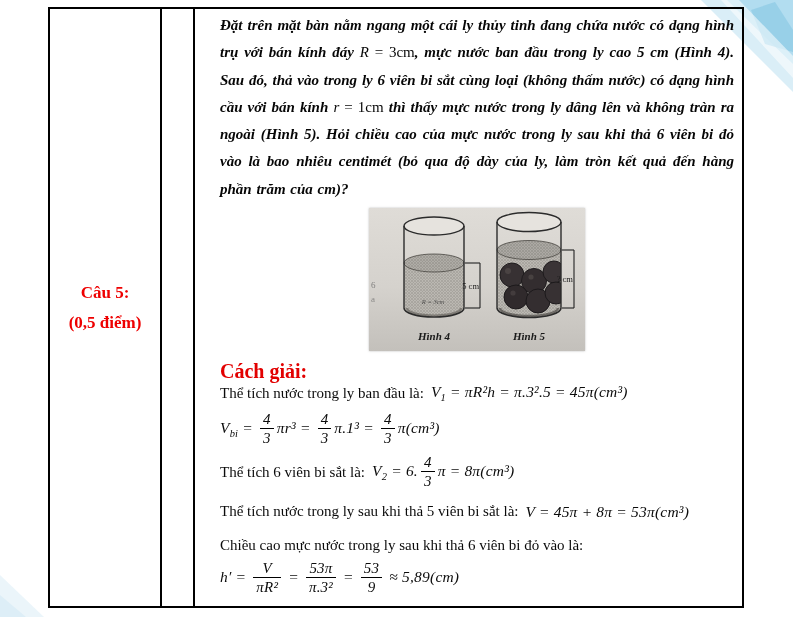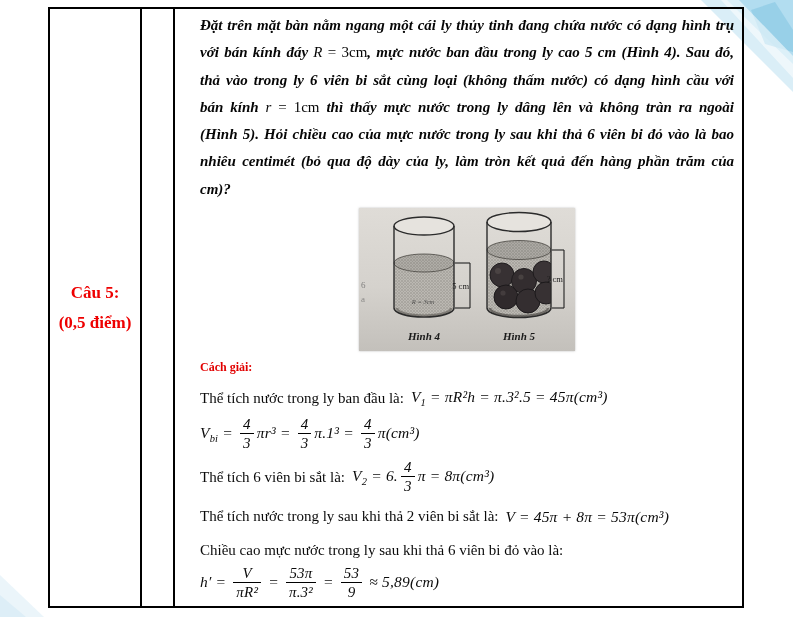--- a/index.html
+++ b/index.html
@@ -11,21 +11,21 @@
   
   .wm-tr { position:absolute; top:0; right:0; width:130px; height:105px; z-index:0; }
   .wm-bl { position:absolute; bottom:0; left:0; width:70px; height:70px; z-index:0; }
 
   
   .sheet {
     position:absolute; left:48px; top:7px; width:696px; height:601px;
     border:2px solid #000; display:flex; background:transparent; z-index:1;
   }
   .cell-question {
-    width:92px; border-right:2px solid #000; display:flex; flex-direction:column;
+    width:112px; border-right:2px solid #000; display:flex; flex-direction:column;
     align-items:center; justify-content:center; text-align:center;
   }
   .cell-question .qline {
     color:#ee0000; font-weight:bold; font-size:17px; line-height:30px;
   }
   .cell-spacer { width:33px; border-right:2px solid #000; }
   .cell-content { flex:1; padding:3px 8px 0 25px; overflow:hidden; }
 
   
   .problem {
@@ -36,29 +36,29 @@
   .pmath .mi { font-style:italic; }
 
   
   .photo {
     width:216px; height:143px; margin:5px auto 0;
     background:linear-gradient(180deg,#dfdcd7 0%, #d5d2cd 55%, #c3c0bb 100%);
     position:relative; box-shadow:0 0 2px rgba(120,120,120,.5);
   }
 
   
-  .sol-heading { margin-top:9px; color:#e20000; font-weight:bold; font-size:12px; }
+  .sol-heading { margin-top:9px; color:#e20000; font-weight:bold; font-size:20px; }
   .sline { display:flex; align-items:center; font-size:15px; color:#0b0b0b; white-space:nowrap; }
   .sline .lbl { margin-right:7px; }
   .fml { font-style:italic; font-size:15.5px; letter-spacing:.2px; }
   .fml sub { font-size:10.5px; font-style:italic; }
   .frac { display:inline-block; vertical-align:middle; text-align:center; margin:0 3px; line-height:1.08; font-size:15px; transform:translateY(-1px); }
   .frac .num { display:block; padding:0 3px 1px; border-bottom:1.3px solid #000; }
   .frac .den { display:block; padding:1px 3px 0; }
-  .m1 { margin-top:13px; }
+  .m1 { }
   .m2 { margin-top:9px; }
   .m3 { margin-top:7px; }
   .m4 { margin-top:13px; }
   .m5 { margin-top:16px; }
   .m6 { margin-top:7px; }
 </style>
 </head>
 <body>
 
 <div class="page">
@@ -164,21 +164,21 @@
       <div class="sline m2">
         <span class="fml"><span>V</span><sub>bi</sub><span> = </span><span class="frac"><span class="num">4</span><span class="den">3</span></span><span>πr³ = </span><span class="frac"><span class="num">4</span><span class="den">3</span></span><span>π.1³ = </span><span class="frac"><span class="num">4</span><span class="den">3</span></span><span>π(cm³)</span></span>
       </div>
 
       <div class="sline m3">
         <span class="lbl">Thể tích 6 viên bi sắt là:</span>
         <span class="fml"><span>V</span><sub>2</sub><span> = 6.</span><span class="frac"><span class="num">4</span><span class="den">3</span></span><span>π = 8π(cm³)</span></span>
       </div>
 
       <div class="sline m4">
-        <span class="lbl">Thể tích nước trong ly sau khi thả 2 viên bi sắt là:</span>
+        <span class="lbl">Thể tích nước trong ly sau khi thả 5 viên bi sắt là:</span>
         <span class="fml">V = 45π + 8π = 53π(cm³)</span>
       </div>
 
       <div class="sline m5">
         <span class="lbl">Chiều cao mực nước trong ly sau khi thả 6 viên bi đỏ vào là:</span>
       </div>
 
       <div class="sline m6">
         <span class="fml"><span>h′</span><span> = </span><span class="frac"><span class="num">V</span><span class="den">πR²</span></span><span> = </span><span class="frac"><span class="num">53π</span><span class="den">π.3²</span></span><span> = </span><span class="frac"><span class="num">53</span><span class="den">9</span></span><span> ≈ 5,89(cm)</span></span>
       </div>

